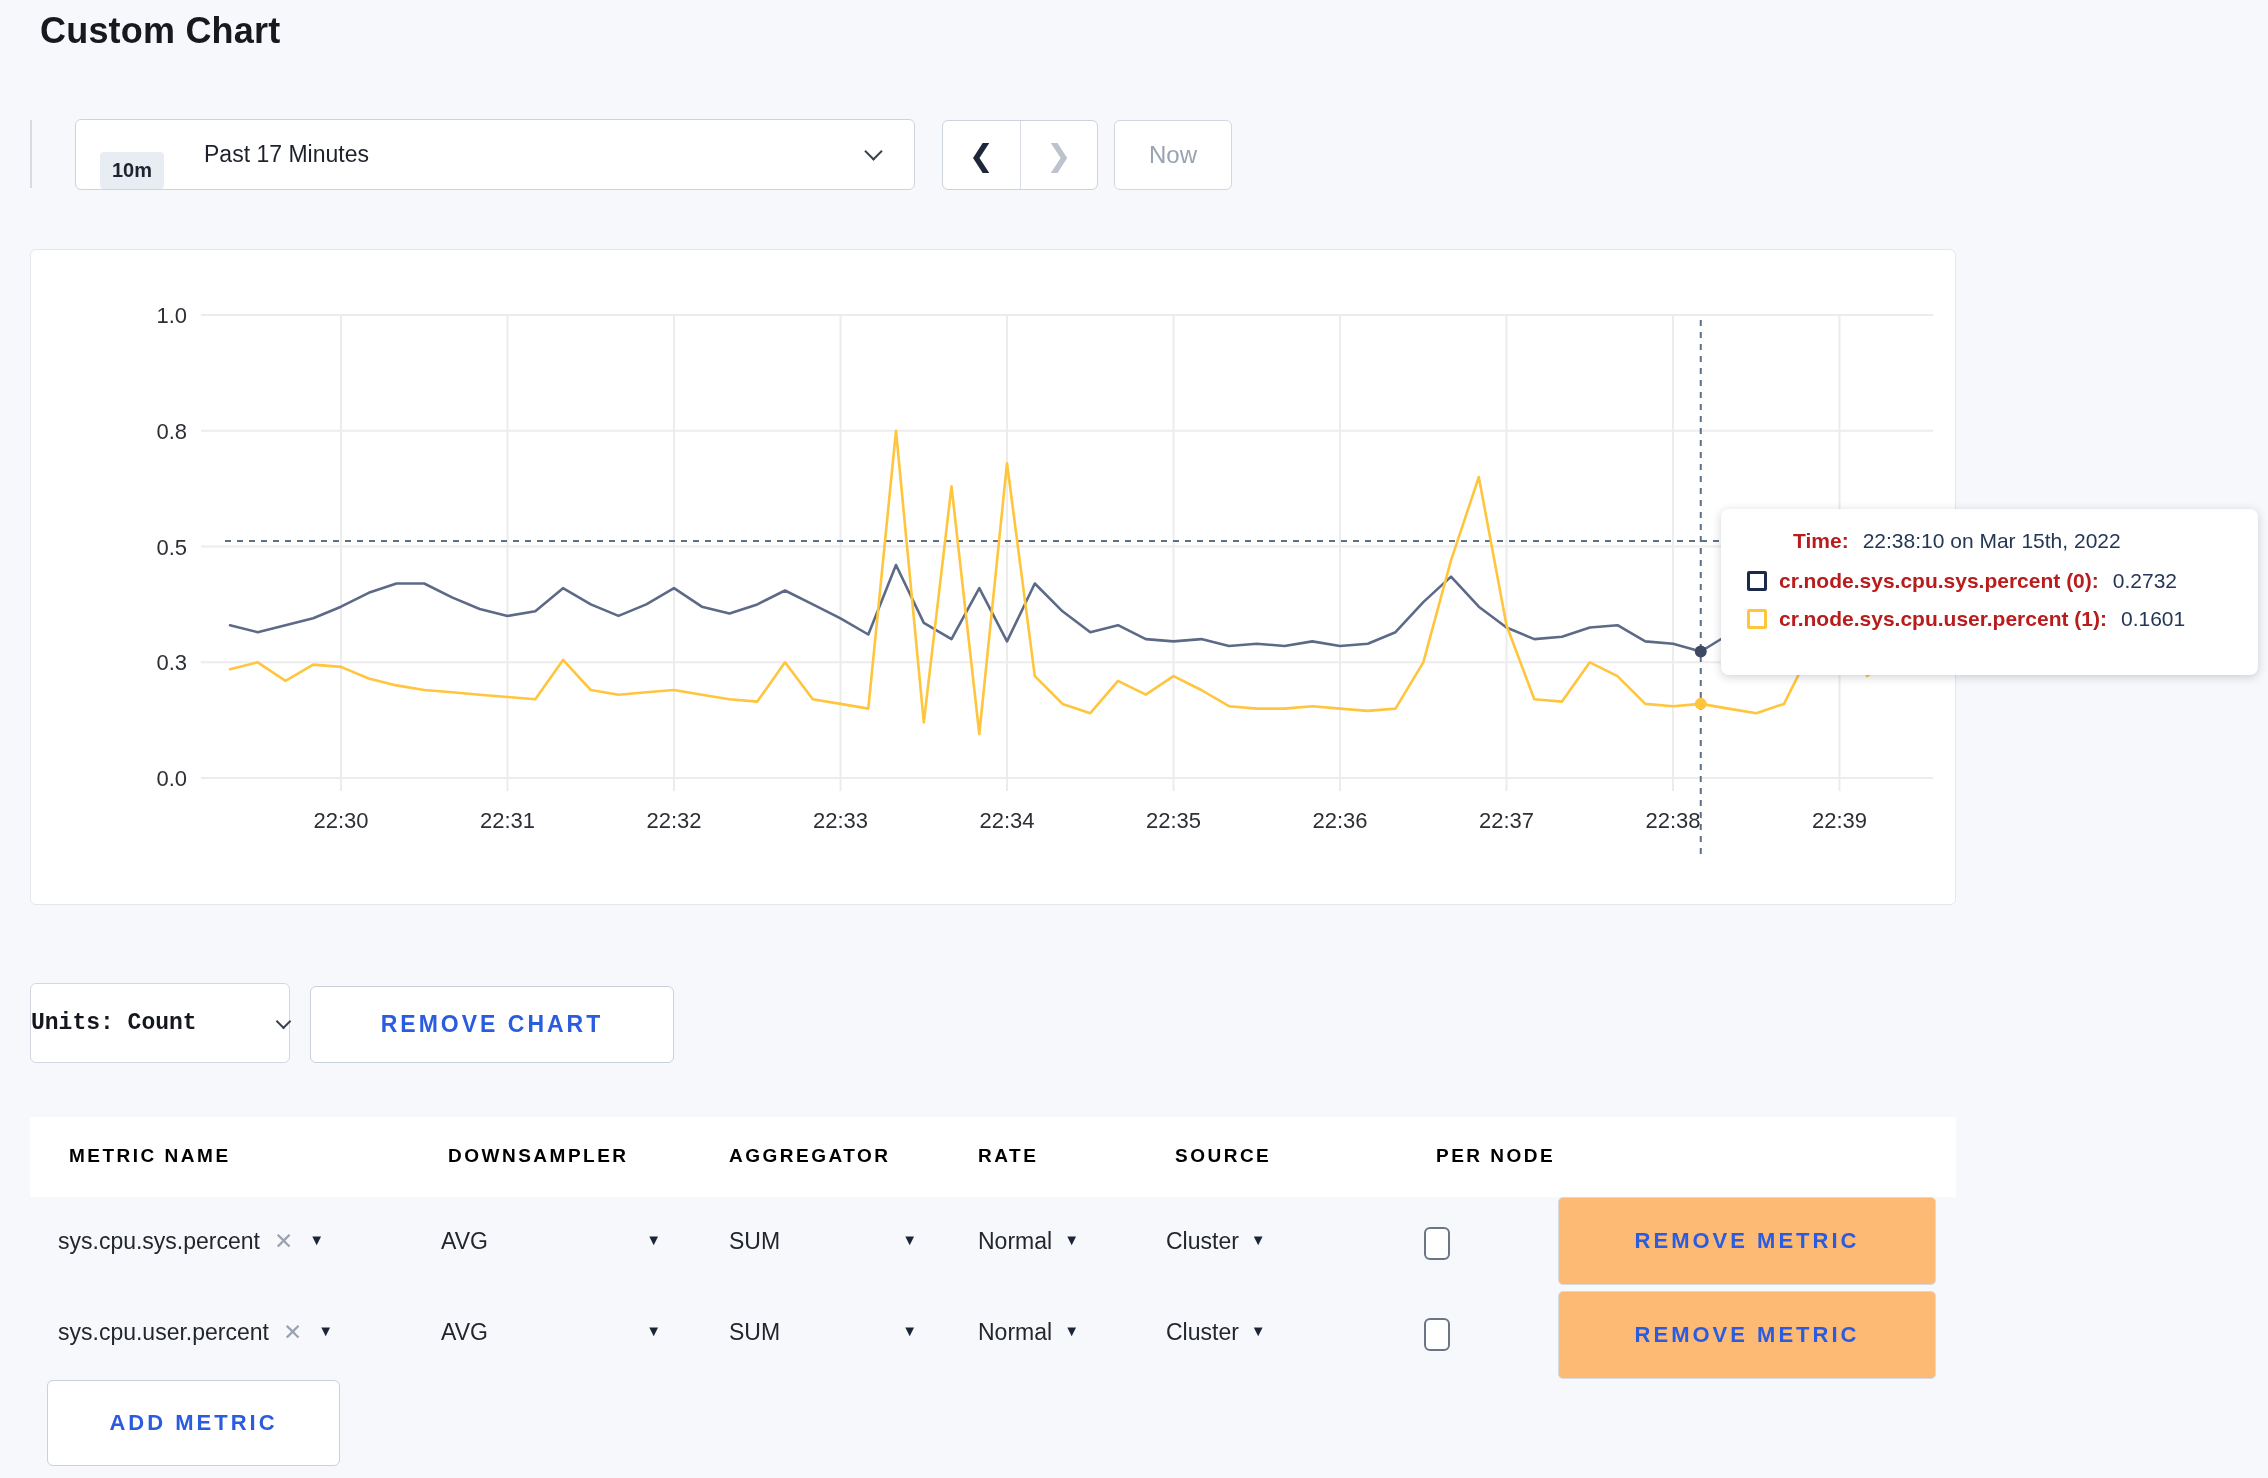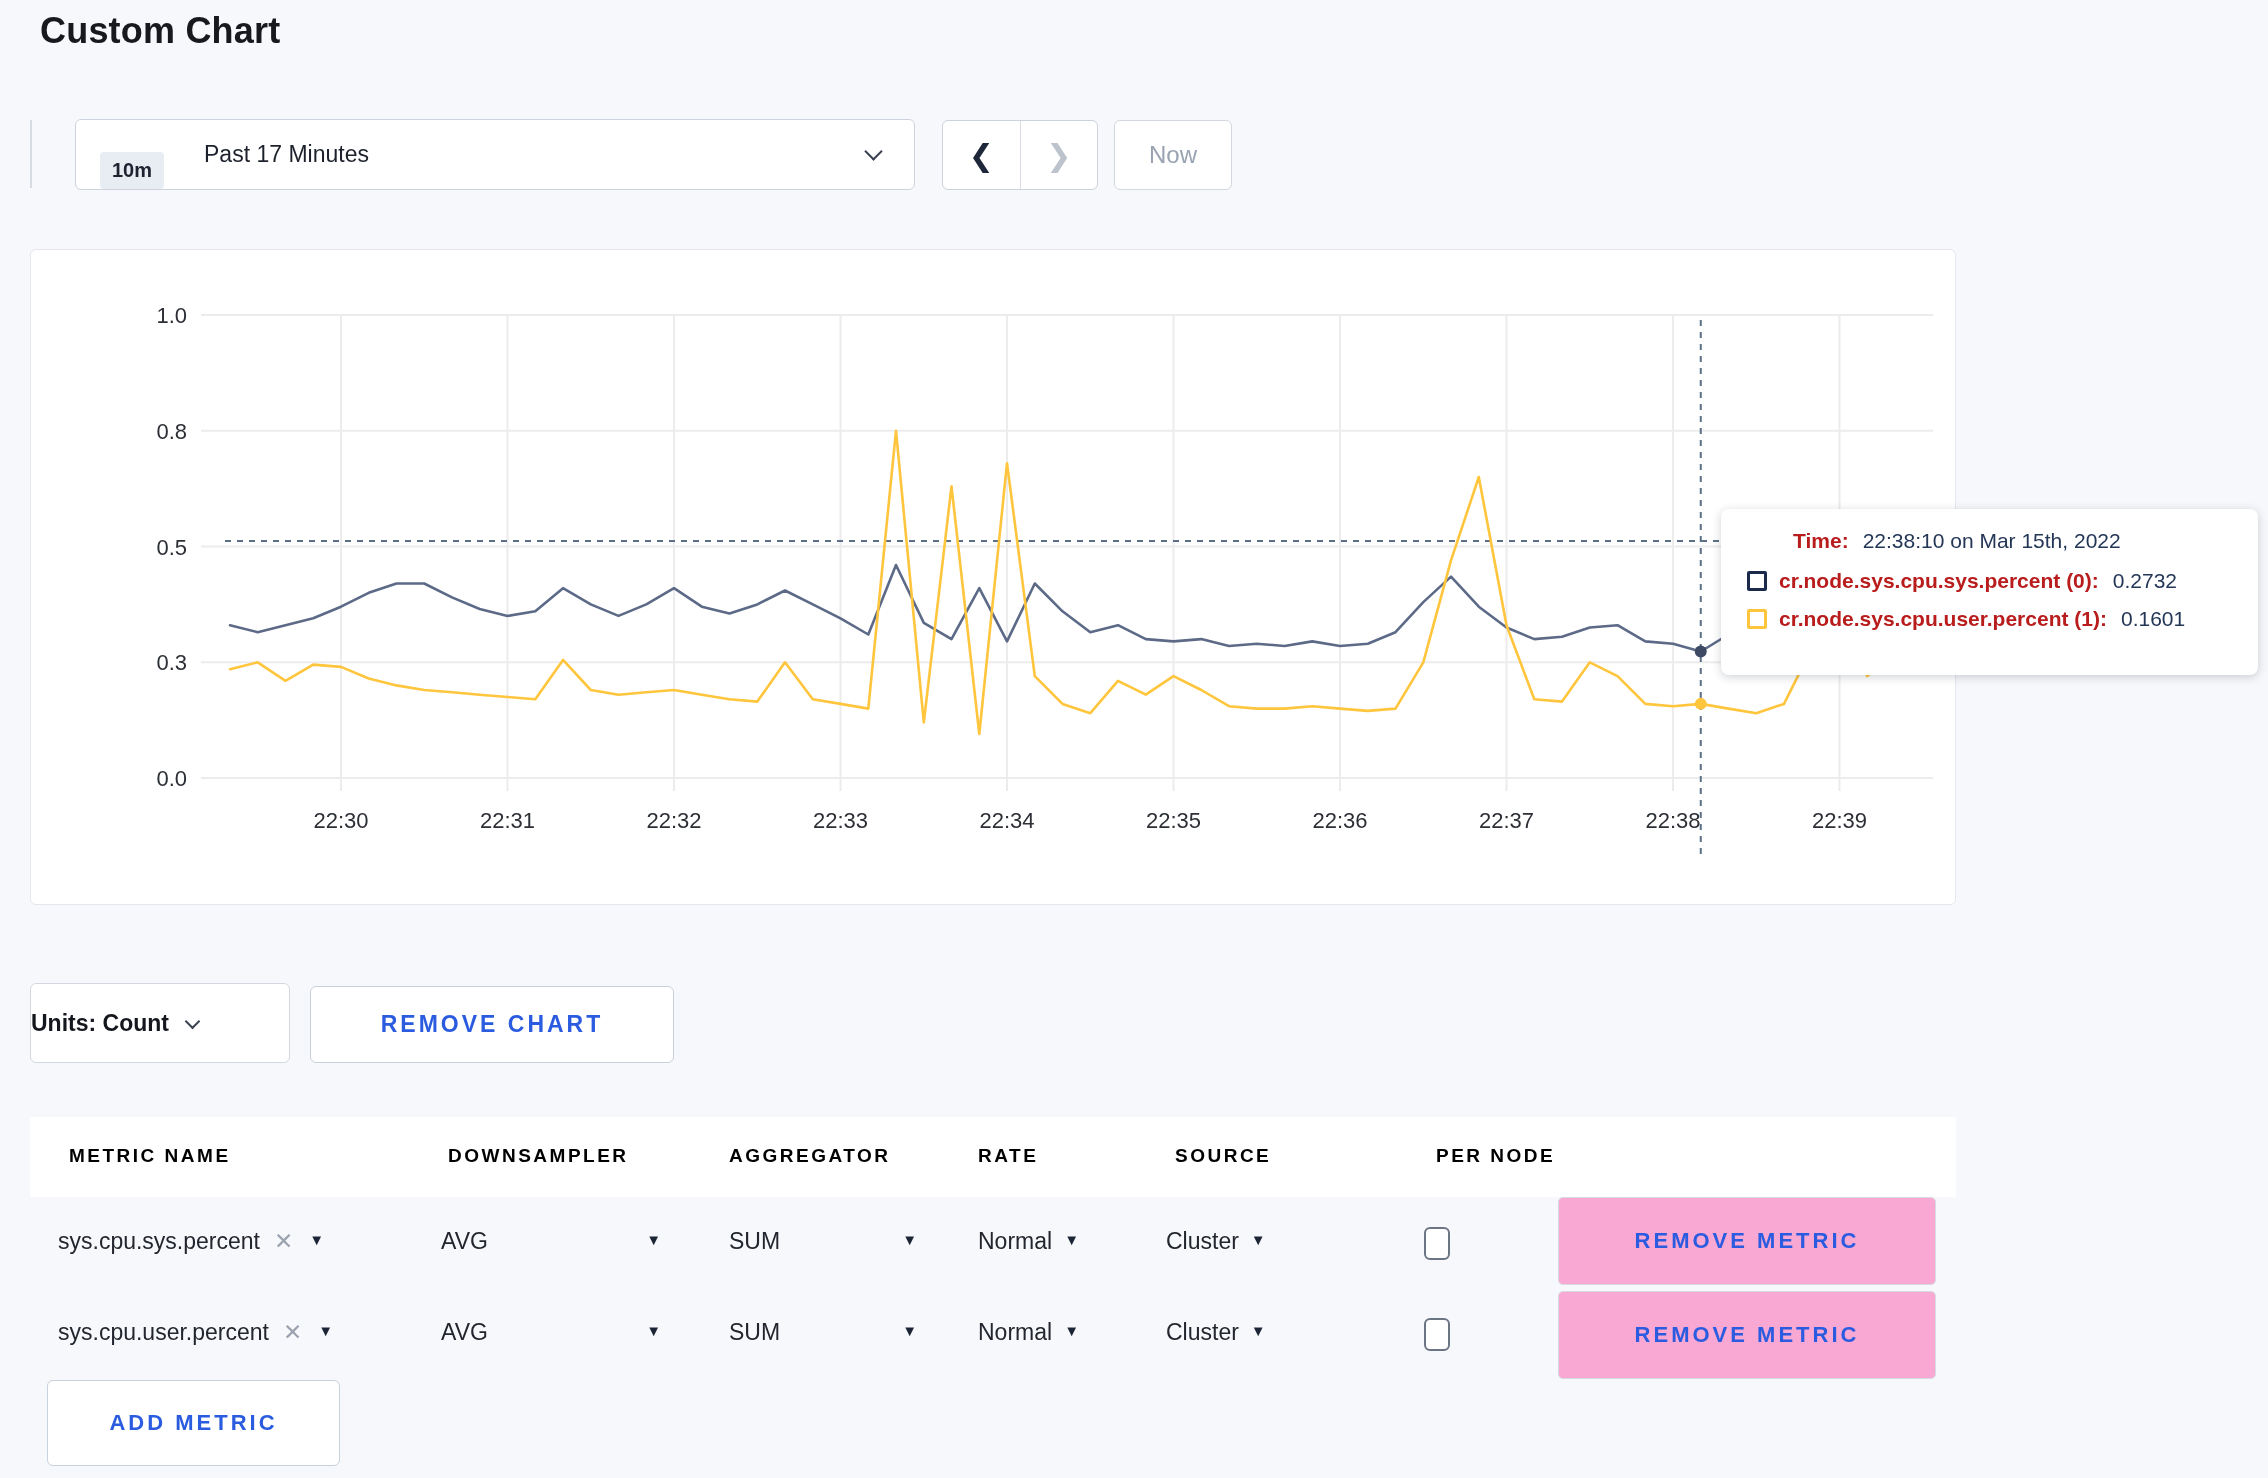--- a/index.html
+++ b/index.html
@@ -38,34 +38,34 @@
   .tooltip { position:absolute; left:1721px; top:509px; width:537px; height:166px; background:#fff;
     border-radius:8px; box-shadow:0 2px 10px rgba(40,50,70,0.22); padding:20px 26px 16px 26px; z-index:5; }
   .tt-time-row { display:flex; align-items:center; padding-left:46px; margin-bottom:16px; }
   .tt-row { display:flex; align-items:center; margin-bottom:14px; }
   .tt-swatch { width:20px; height:20px; border:3px solid; border-radius:2px; background:#fff; margin-right:12px; flex:0 0 auto; }
   .tt-label { font-size:21px; font-weight:700; color:#b91c1c; white-space:nowrap; }
   .tt-value { font-size:21px; color:#243757; margin-left:14px; white-space:nowrap; }
 
   
   .units-btn { position:absolute; left:30px; top:983px; width:260px; height:80px; background:#fff;
-    border:1px solid #d3d8e0; border-radius:6px; display:flex; align-items:center; justify-content:flex-start; cursor:pointer; }
+    border:1px solid #d3d8e0; border-radius:6px; display:flex; align-items:center; justify-content:space-between; cursor:pointer;font-family:Liberation Mono, monospace; }
   .units-label { font-size:23px; font-weight:700; color:#14171e; }
   .units-btn .chev { margin:0 0 0 18px; border-color:#3a4252; width:11px; height:11px; margin-top:-4px; }
   .remove-chart { position:absolute; left:310px; top:986px; width:364px; height:77px; font-size:23px; }
 
   
   .table-header-band { position:absolute; left:30px; top:1117px; width:1926px; height:80px; background:#fff; }
   .th-label { position:absolute; top:28px; font-size:19px; font-weight:600; letter-spacing:2.5px; color:#000000; white-space:nowrap; }
   .metric-row-text { position:absolute; font-size:23px; color:#23262e; white-space:nowrap; }
   .x-icon { color:#99a2ae; font-size:23px; margin-left:14px; cursor:pointer; }
   .caret { display:inline-block; font-size:15px; color:#1b2536; transform:translateY(-2px); cursor:pointer; }
   .cell { position:absolute; display:flex; align-items:center; cursor:pointer; }
   .checkbox { position:absolute; width:26px; height:33px; border:2px solid #6b7584; border-radius:6px; background:#fff; cursor:pointer; }
-  .remove-metric { position:absolute; left:1558px; width:378px; height:88px; font-size:22px; background:#f9a8d4;
+  .remove-metric { position:absolute; left:1558px; width:378px; height:88px; font-size:22px; background:#fdba74;
     border:1px solid #d6dbe3; border-radius:5px; }
   .add-metric { position:absolute; left:47px; top:1380px; width:293px; height:86px; font-size:22px; }
 </style>
 </head>
 <body>
 
 <div class="page">
 
   <div class="page-title">Custom Chart</div>
 

